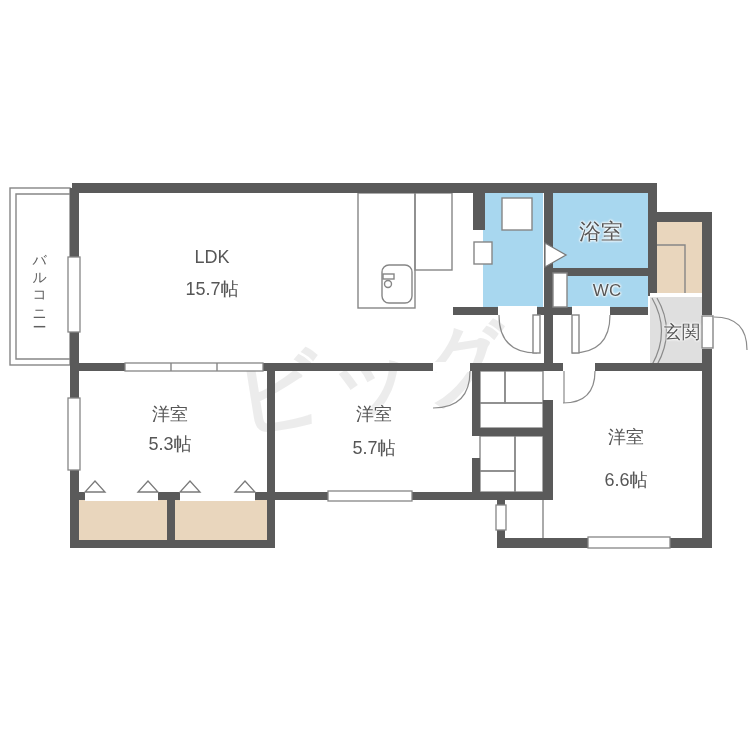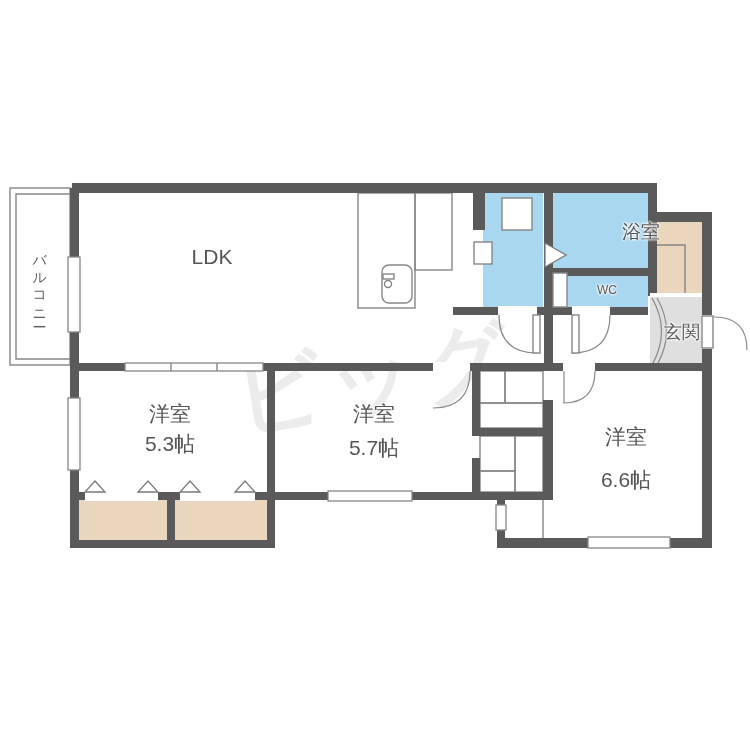--- a/index.html
+++ b/index.html
@@ -13,23 +13,23 @@
     font-size:86px;font-weight:bold;letter-spacing:6px;
     color:rgba(130,130,130,0.15);
     white-space:nowrap;z-index:0;user-select:none;
   }
   svg.plan{position:absolute;left:0;top:0;z-index:1;}
   .lbl{
     position:absolute;transform:translate(-50%,-50%);
     color:#565656;white-space:nowrap;z-index:2;text-align:center;line-height:1.15;
     text-shadow:0 0 2px #fff,0 0 2px #fff,0 0 3px #fff,0 0 3px #fff;
   }
-  .lbl-room{font-size:21px;}
-  .lbl-small{font-size:19px;margin-left:40px;}
-  .lbl-wc{font-size:12px;}
+  .lbl-room{font-size:18px;}
+  .lbl-small{font-size:22px;}
+  .lbl-wc{font-size:17px;}
   .lbl-genkan{font-size:18px;}
   .lbl-balcony{
     font-size:14px;color:#606060;letter-spacing:3px;
     writing-mode:vertical-rl;text-orientation:upright;
   }
   
   .wall{fill:#5a5a5a;}
   .thin{stroke:#868686;stroke-width:1.4;fill:none;}
   .thinw{stroke:#868686;stroke-width:1.4;fill:#ffffff;}
   .gap{fill:#ffffff;}
@@ -155,20 +155,21 @@
       <polygon points="180,492 200,492 190,481" class="tri"></polygon>
       <polygon points="235,492 255,492 245,481" class="tri"></polygon>
     </g>
 
     <rect x="502" y="198" width="30" height="32" class="thinw"></rect>
     <rect x="474" y="242" width="18" height="22" class="thinw"></rect>
     <rect x="553" y="273" width="14" height="34" class="thinw"></rect>
   </svg>
 
   <div class="lbl lbl-room" style="left:212px;top:257px;">LDK</div>
+  <div class="lbl lbl-room" style="left:212px;top:289px;">15.7帖</div>
 
   <div class="lbl lbl-room" style="left:170px;top:414px;">洋室</div>
   <div class="lbl lbl-room" style="left:170px;top:444px;text-align:center;">5.3帖</div>
 
   <div class="lbl lbl-room" style="left:374px;top:414px;">洋室</div>
   <div class="lbl lbl-room" style="left:374px;top:448px;">5.7帖</div>
 
   <div class="lbl lbl-room" style="left:626px;top:437px;">洋室</div>
   <div class="lbl lbl-room" style="left:626px;top:480px;">6.6帖</div>
 

